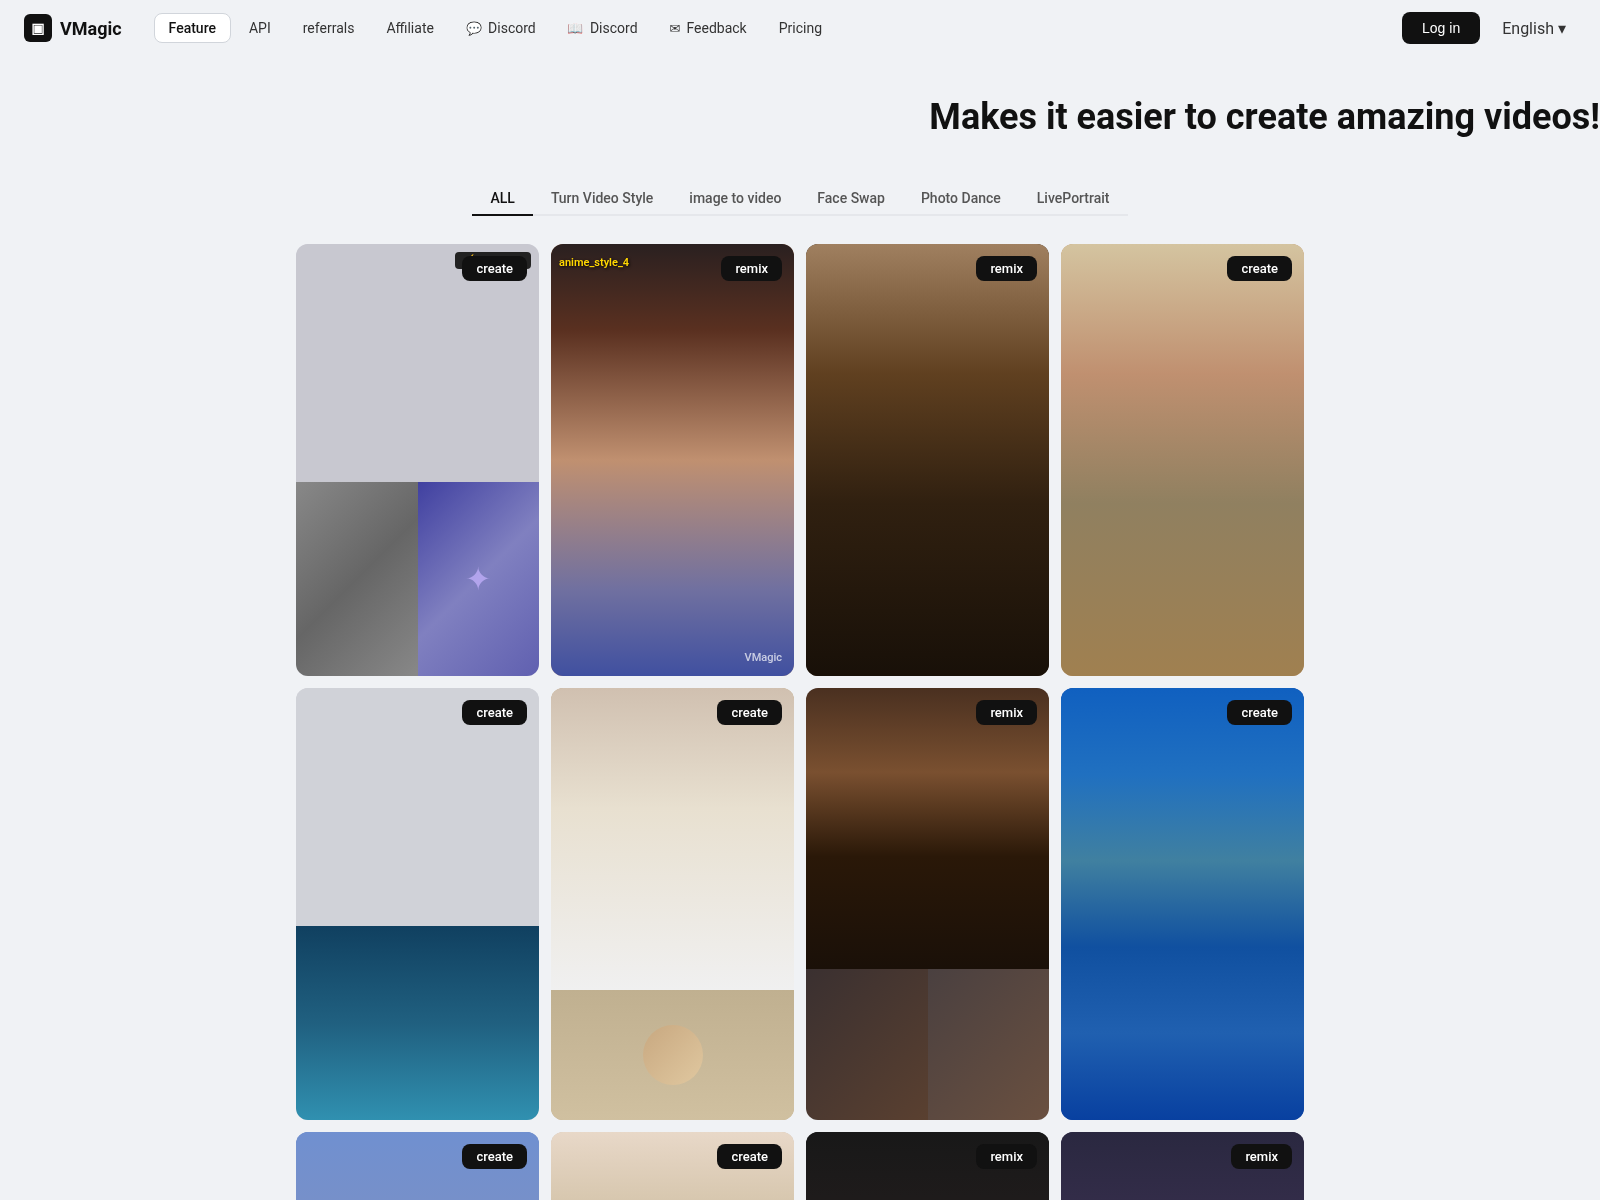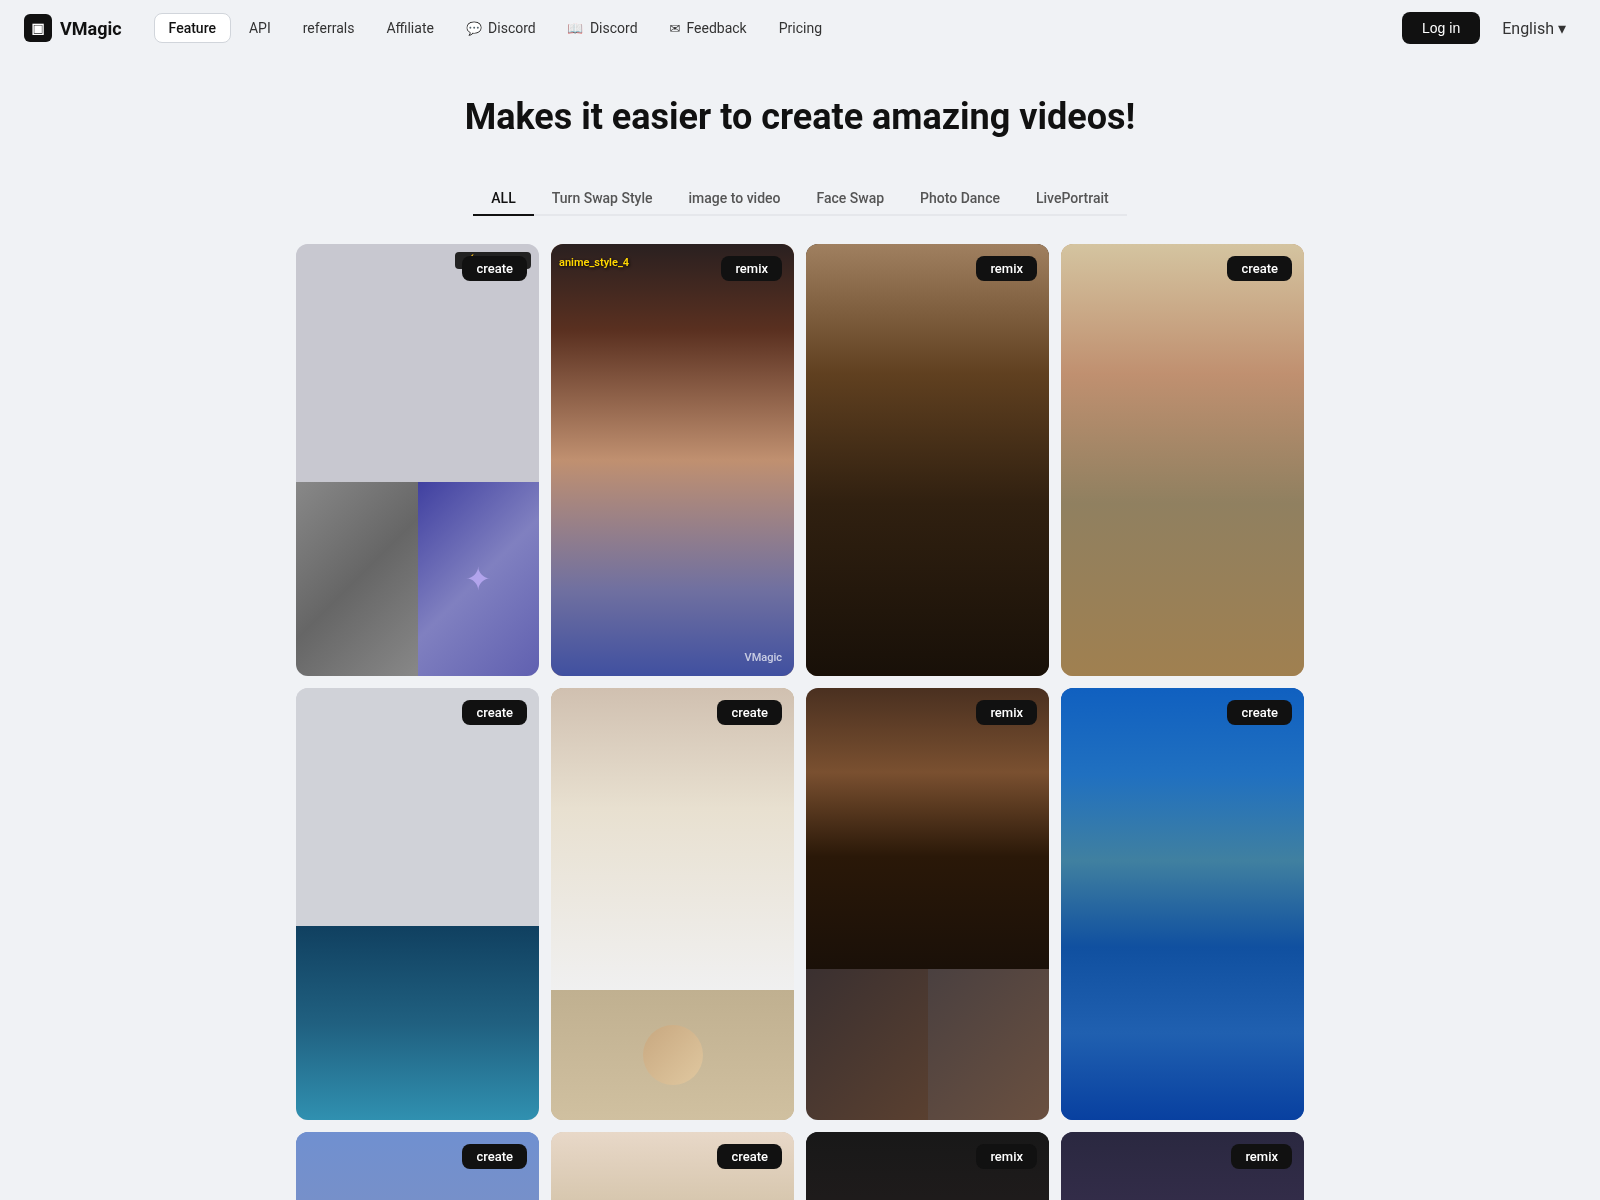--- a/index.html
+++ b/index.html
@@ -88,21 +88,21 @@
       gap: 4px;
       font-size: 16px;
       color: #333;
       cursor: pointer;
       padding: 6px 10px;
       border-radius: 8px;
     }
 
     
     .hero {
-      text-align: center;
+      text-align: right;
       padding: 40px 0 24px;
     }
     .hero h1 {
       font-size: 36px;
       font-weight: 700;
       color: #111;
     }
 
     
     .tabs {
@@ -293,21 +293,21 @@
     </div>
   </div>
 </nav>
 
 <div class="hero">
   <h1>Makes it easier to create amazing videos!</h1>
 </div>
 
 <div class="tabs">
   <div class="tab active">ALL</div>
-  <div class="tab">Turn Swap Style</div>
+  <div class="tab">Turn Video Style</div>
   <div class="tab">image to video</div>
   <div class="tab">Face Swap</div>
   <div class="tab">Photo Dance</div>
   <div class="tab">LivePortrait</div>
 </div>
 
 <div class="gallery">
 
   <div class="card card-gray">
     <div class="card-inner">

